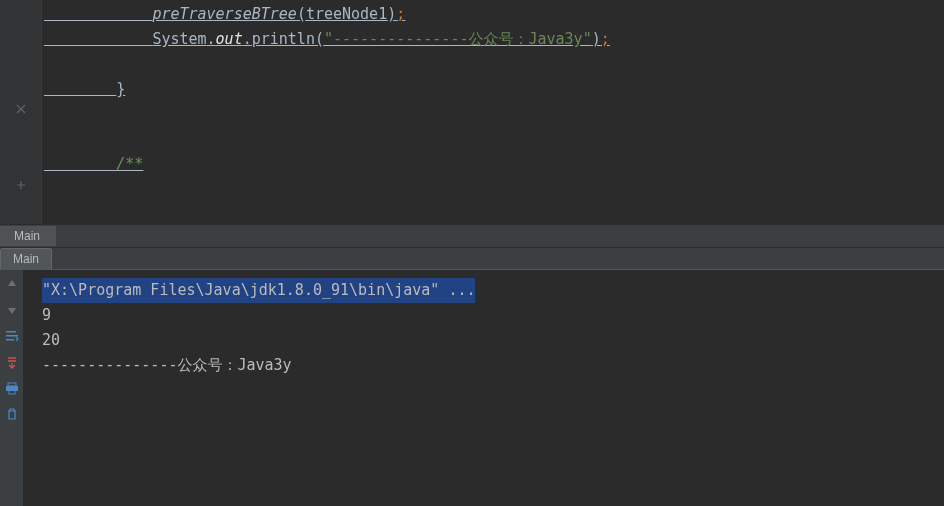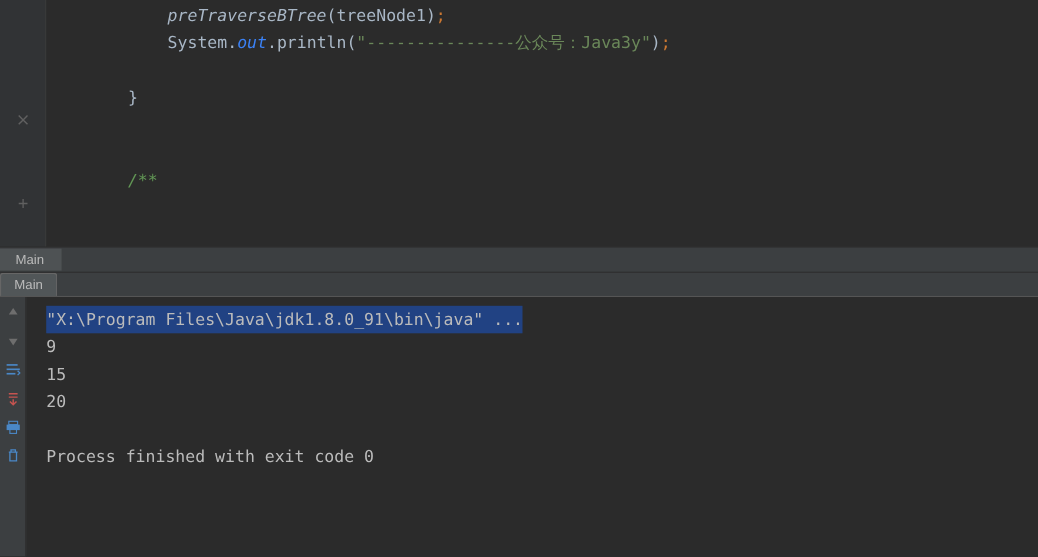--- a/index.html
+++ b/index.html
@@ -35,24 +35,25 @@
     .code-content {
       flex: 1;
       padding: 2px 0 0 2px;
       font-size: 15px;
       line-height: 25px;
       font-family: 'Consolas', 'Monaco', monospace;
     }
     .code-line {
       white-space: pre;
       height: 25px;
+      text-decoration: underline;
     }
     .method-call { color: #a9b7c6; font-style: italic; }
     .identifier { color: #a9b7c6; }
-    .static-field { color: #3b82f6; font-style: italic; }
+    .static-field { color: #e5e5e5; font-style: italic; }
     .string-lit { color: #6a8759; }
     .comment { color: #629755; font-style: italic; }
     .punct { color: #cc7832; }
     .bracket { color: #a9b7c6; }
     
     .tabs-bar {
       background: #3c3f41;
       border-top: 1px solid #2b2b2b;
       border-bottom: 1px solid #2b2b2b;
       height: 24px;
@@ -197,18 +198,17 @@
     </div>
     <div class="tool-icon">
       <svg width="14" height="14" viewBox="0 0 14 14">
           <path d="M3 4 L11 4 M5 4 L5 2 L9 2 L9 4 M4 4 L4 12 L10 12 L10 4" stroke="#4a88c7" fill="none" stroke-width="1.2"></path>
         </svg>
     </div>
   </div>
   <div class="console-output">
     <div class="console-line"><span class="console-cmd">"X:\Program Files\Java\jdk1.8.0_91\bin\java" ...</span></div>
     <div class="console-line">9</div>
-    <div class="console-line">15</div>
     <div class="console-line">20</div>
+    <div class="console-line cjk">---------------公众号：Java3y</div>
     <div class="console-line"></div>
-    <div class="console-line">Process finished with exit code 0</div>
   </div>
 </div>
 
 </body></html>

